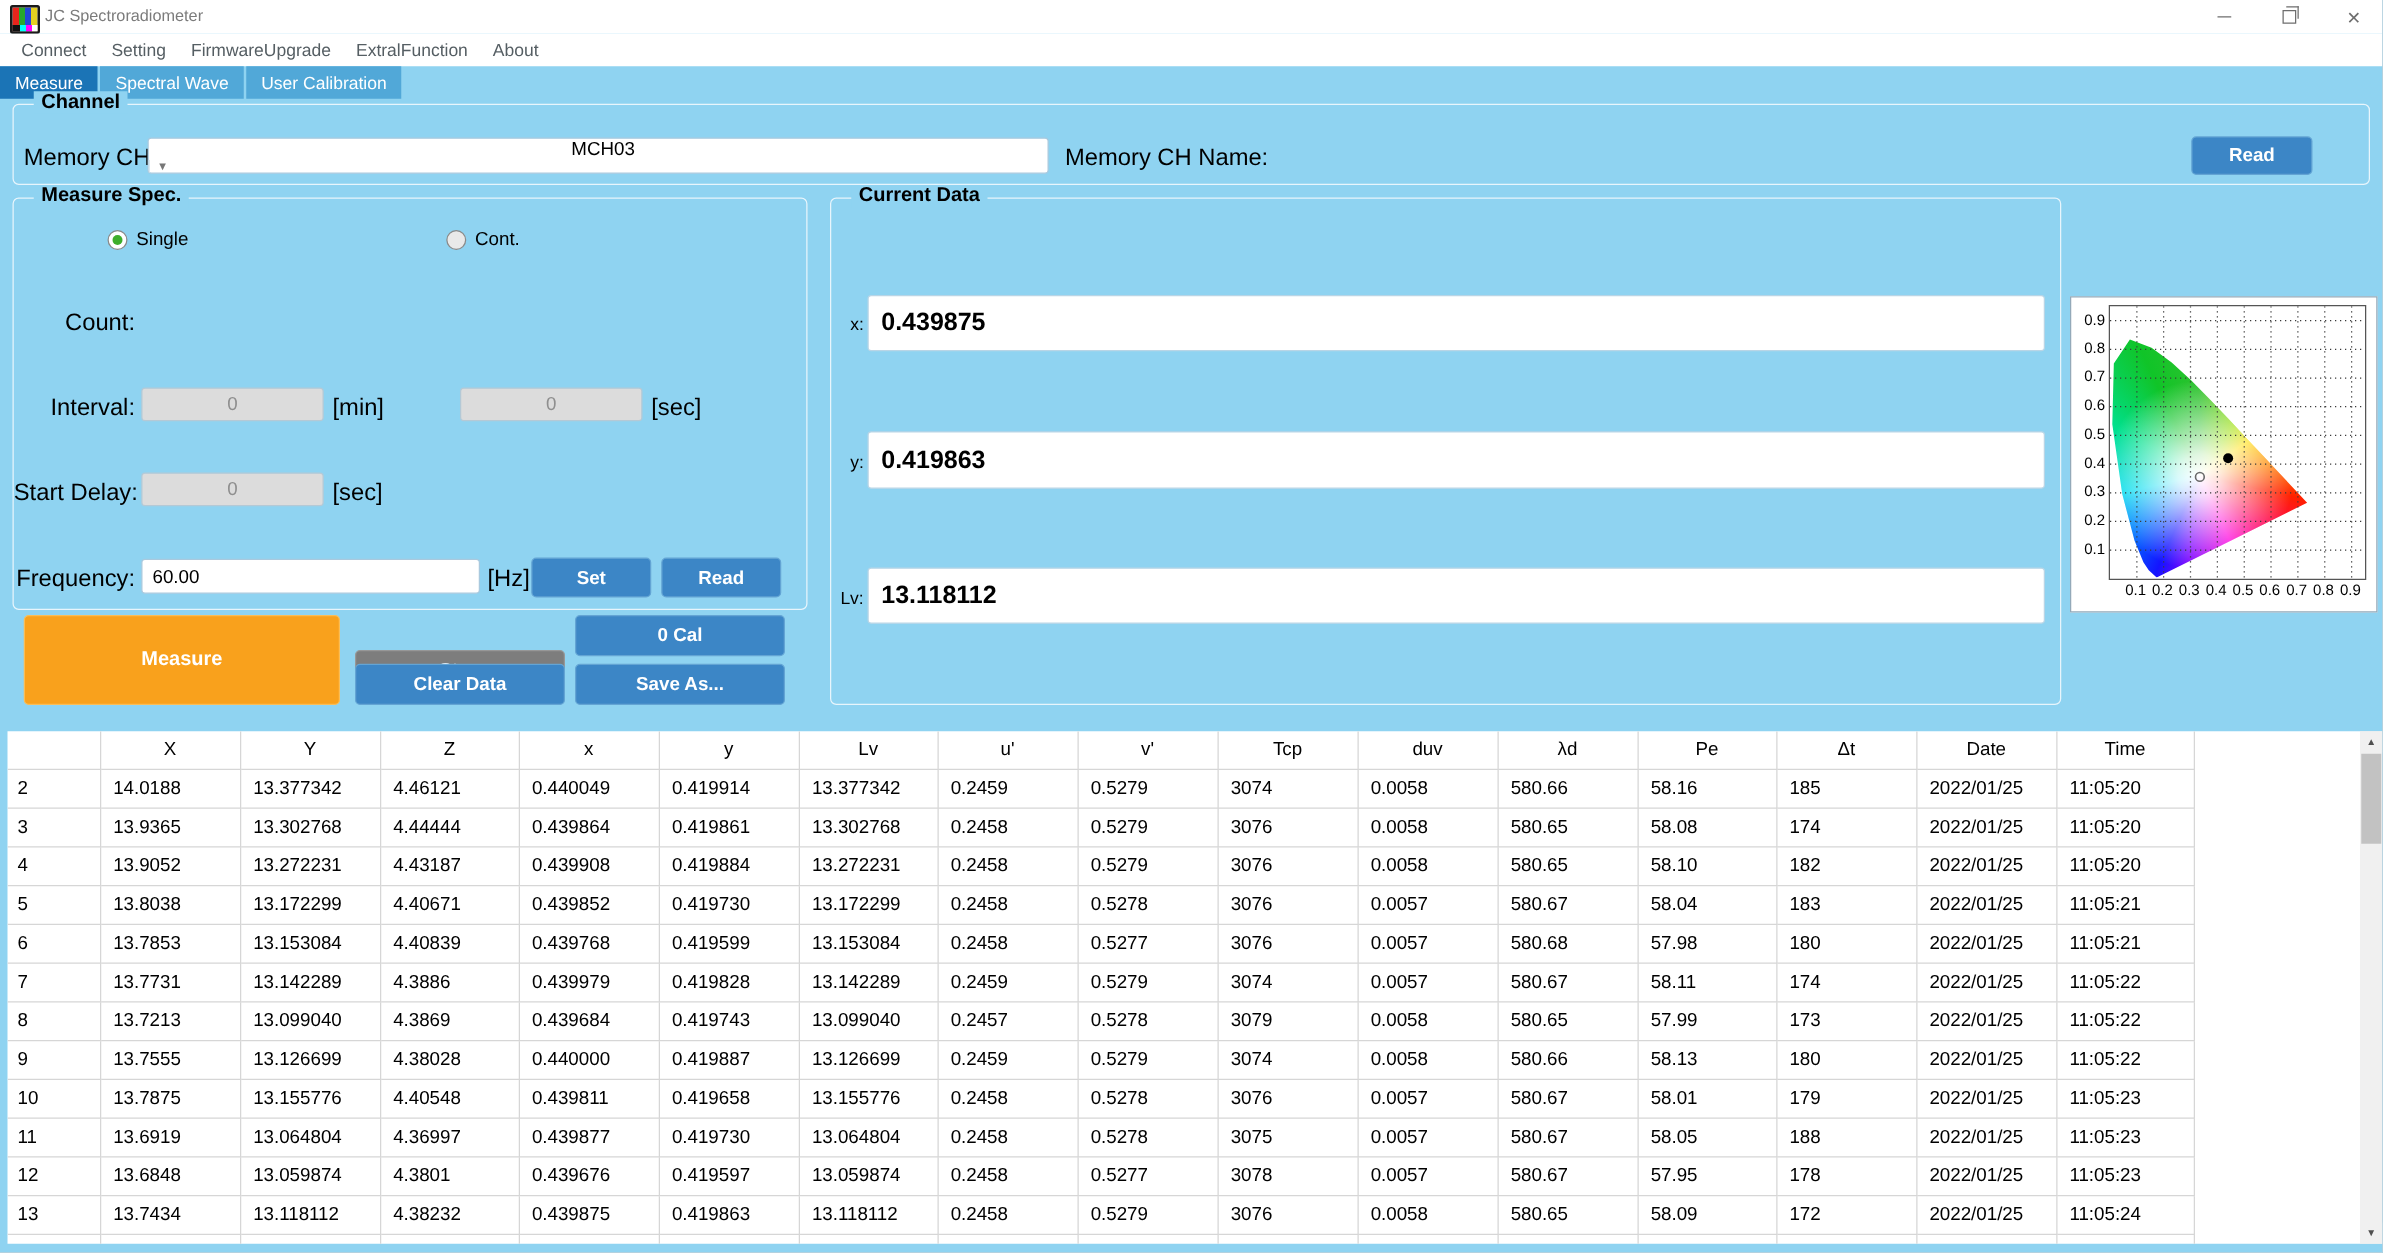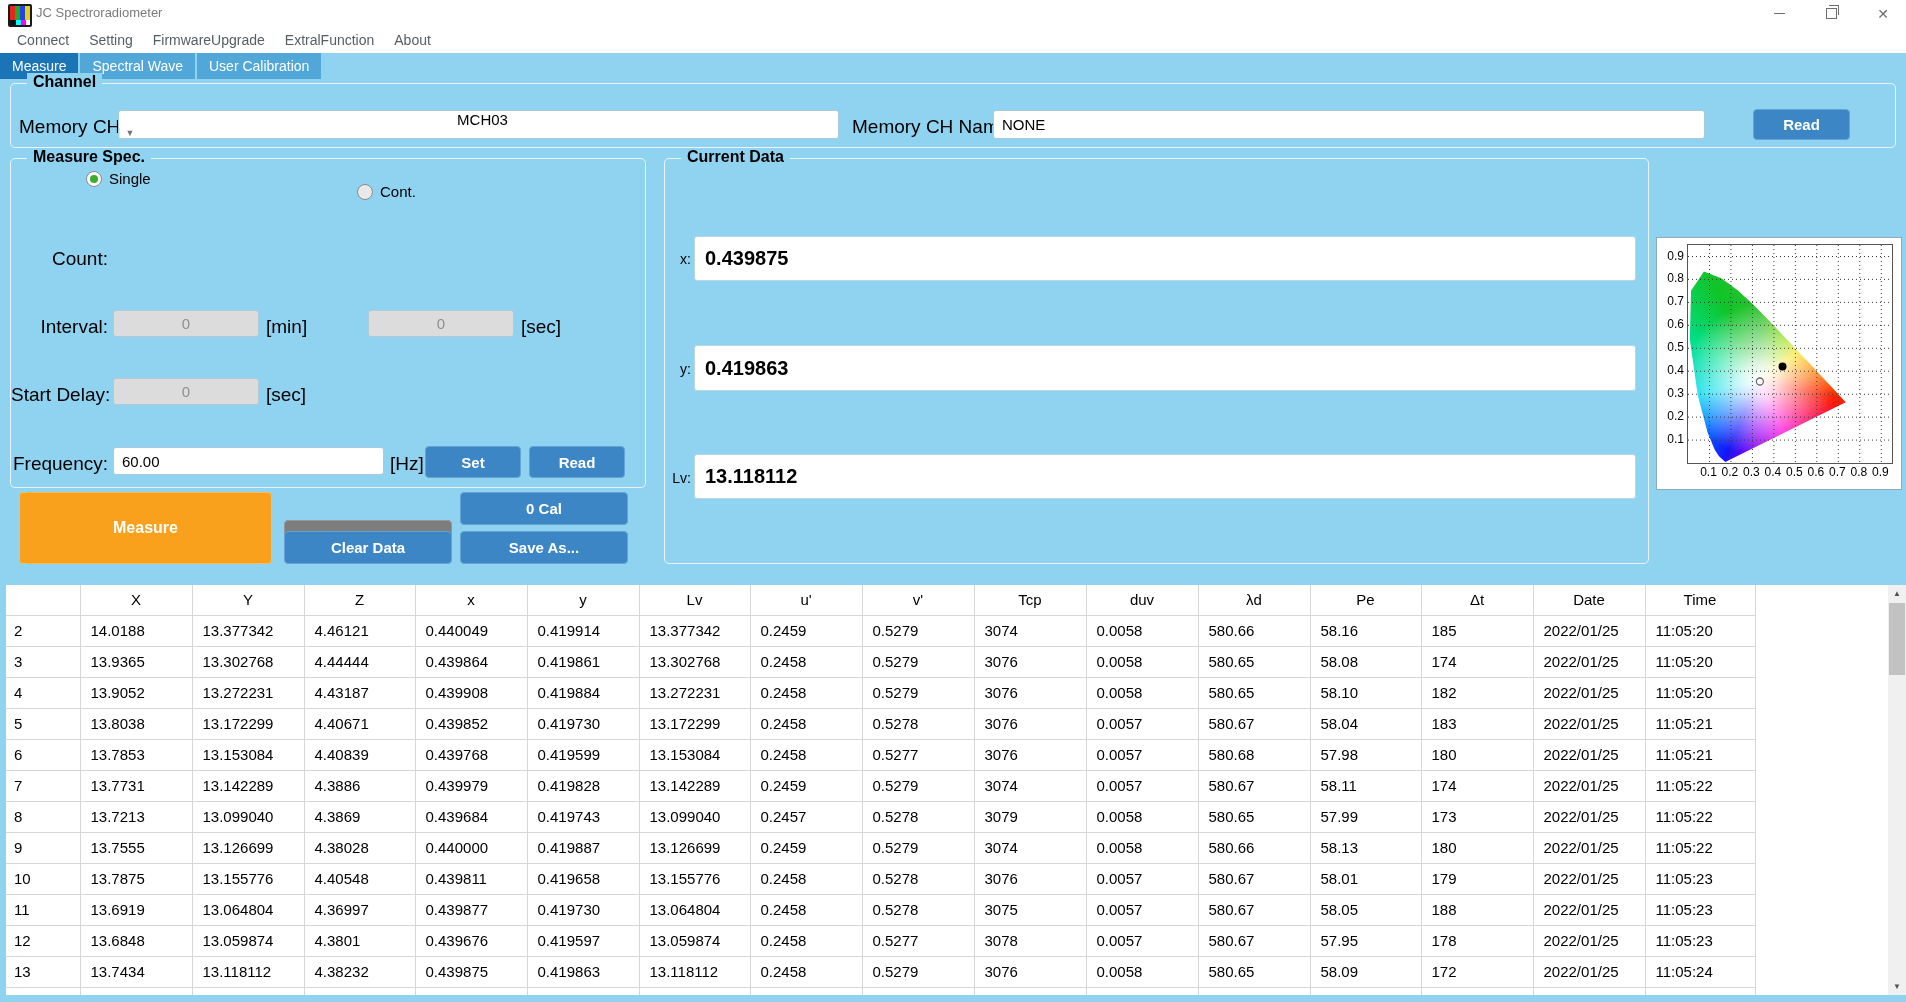--- a/index.html
+++ b/index.html
@@ -117,27 +117,26 @@
     </div>
 
   <div class="groupbox" style="left:10px; top:83px; width:1884px; height:63px;">
     <span class="gb-title">Channel</span>
     <div class="lbl" style="left:8px; top:32px;">Memory CH:</div>
     <div class="combo" style="left:107px; top:26px; width:721px; height:29px;">
       <span class="val">MCH03</span>
       <span class="arrow">▼</span>
     </div>
     <div class="lbl" style="left:841px; top:32px;">Memory CH Name:</div>
-    <input class="field white" style="left: 982px; top: 26px; width: 712px; height: 29px;" value="NONE">
     <div class="btn" style="left:1742px; top:25px; width:97px; height:31px;">Read</div>
   </div>
 
   <div class="groupbox" style="left:10px; top:158px; width:634px; height:328px;">
     <span class="gb-title">Measure Spec.</span>
-    <div class="radio checked" style="left:75px; top:11px;">
+    <div class="radio checked" style="left:75px; top:24px;">
       <span class="dot"></span>
       <span>Single</span>
     </div>
     <div class="radio unchecked" style="left:346px; top:24px;">
       <span class="dot"></span>
       <span>Cont.</span>
     </div>
 
     <div class="lbl" style="left:0; top:89px; width:97px; text-align:right;">Count:</div>
 

